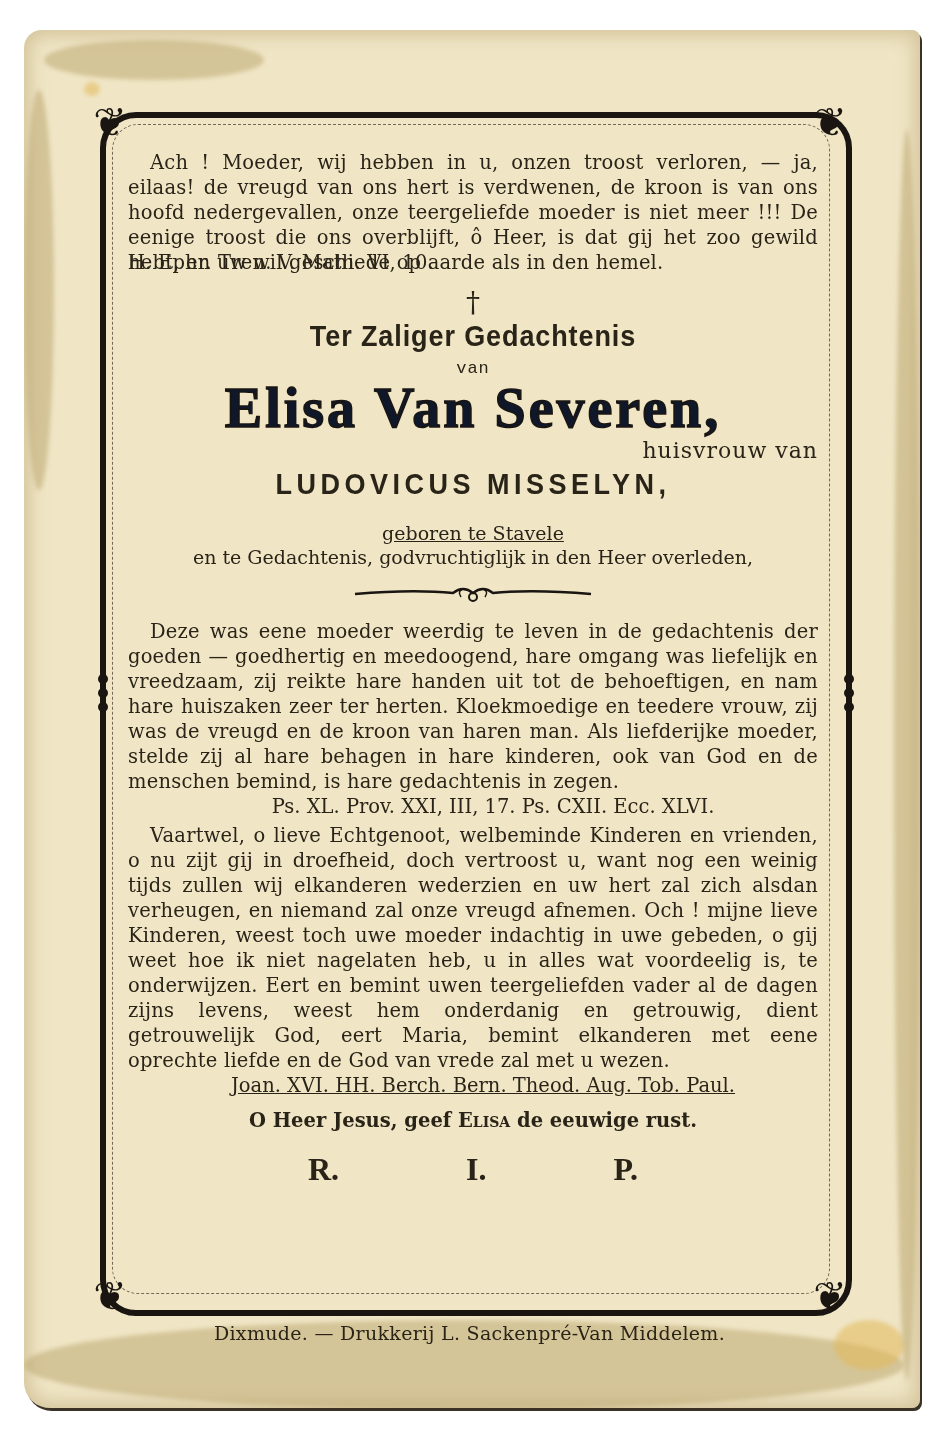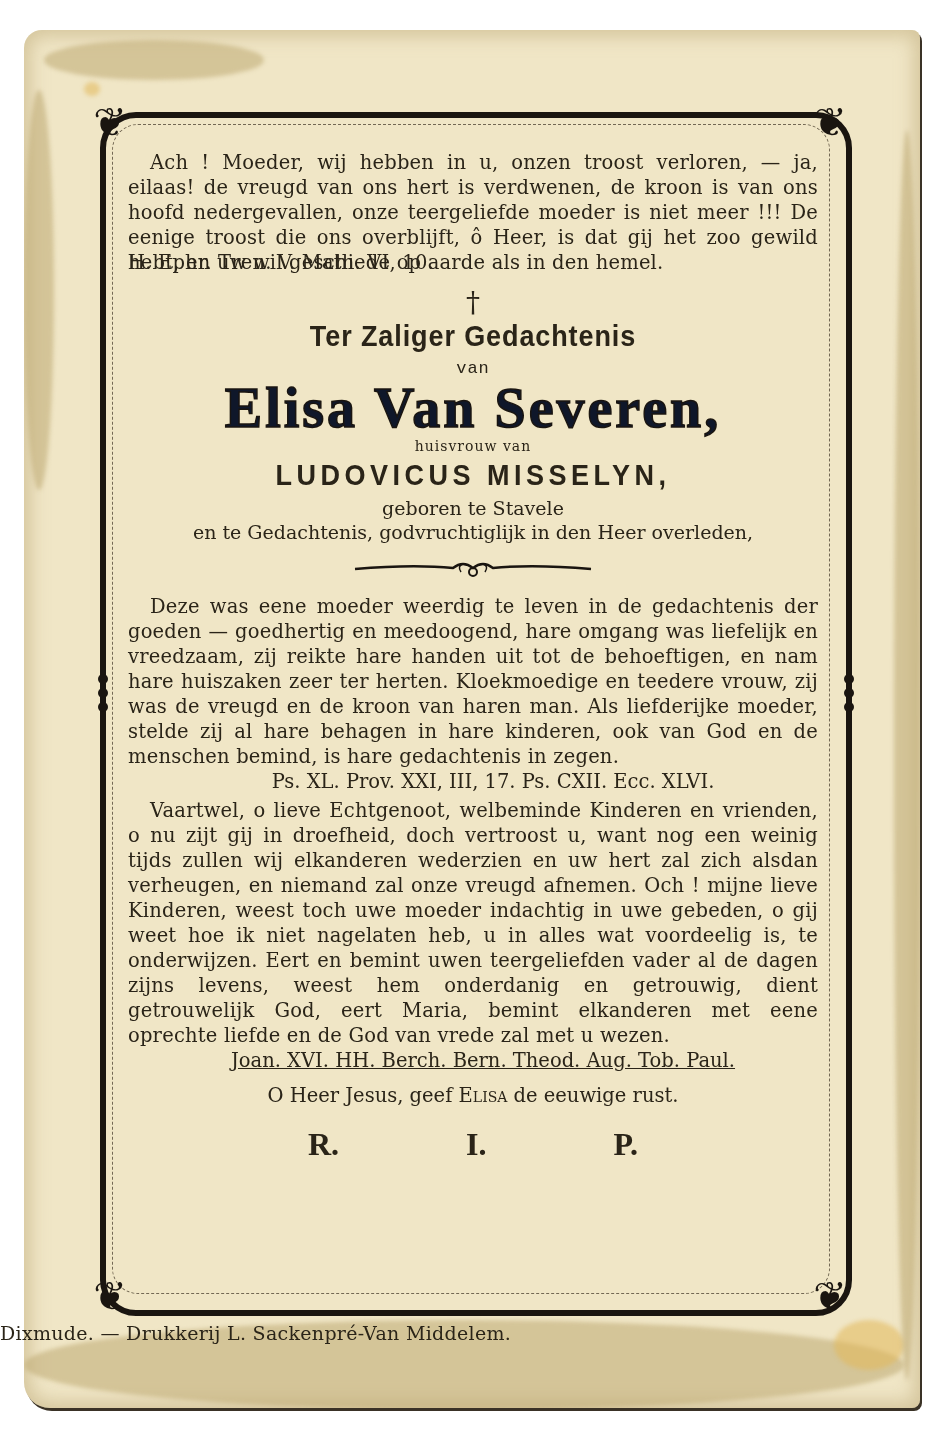--- a/index.html
+++ b/index.html
@@ -26,26 +26,26 @@
   .knot span { display:block; width:10px; height:10px; border-radius:50%; background:#1a1510; margin:4px auto; }
   .content { position:absolute; left:128px; top:150px; width:690px; }
   .para { font-size:19.5px; line-height:25px; text-align:justify; text-align-last:left; margin:0; letter-spacing:0.2px; }
   .indent { text-indent:22px; }
   .ref { text-align:center; font-size:19.5px; line-height:25px; margin:0; }
   .center { text-align:center; }
   .cross { font-size:28px; line-height:28px; margin-top:14px; }
   .title { font-family:"Liberation Sans", sans-serif; font-weight:bold; font-size:30px; letter-spacing:1px; margin-top:2px; transform:scaleX(0.9); }
   .van { font-size:17px; margin-top:6px; letter-spacing:1px;font-family:Liberation Mono, monospace; }
   .name { font-family:"Liberation Serif", serif; font-weight:900; font-size:56px; letter-spacing:3px; line-height:60px; -webkit-text-stroke:1.5px #1a1510; color:#0f172a; }
-  .husb-label { font-size:14px; letter-spacing:1px; }
+  .husb-label { font-size:22px; letter-spacing:1px;text-align:right; }
   .husb { font-family:"Liberation Sans", sans-serif; font-weight:bold; font-size:30px; letter-spacing:5px; margin-top:4px; transform:scaleX(0.9); }
   .info { font-size:19px; line-height:24px; }
   .flourish { margin:14px auto 16px; display:block; }
   .rip { display:flex; justify-content:space-between; width:330px; margin:18px auto 0; font-family:"Liberation Serif", serif; font-weight:bold; font-size:32px; }
-  .printer { position:absolute; left:0; width:939px; top:1322px; text-align:left; font-size:19px; letter-spacing:0.3px; }
+  .printer { position:absolute; left:0; width:939px; top:1322px; text-align:center; font-size:19px; letter-spacing:0.3px; }
   .sc { font-variant:small-caps; }
 </style>
 </head>
 <body>
 
 <div class="card">
   <div class="stain" style="left:20px;top:10px;width:220px;height:40px;"></div>
   <div class="stain" style="left:0px;top:60px;width:30px;height:400px;"></div>
   <div class="stain" style="left:0px;top:1290px;width:880px;height:90px;"></div>
   <div class="stain gold" style="left:810px;top:1290px;width:70px;height:50px;"></div>
@@ -75,36 +75,36 @@
 <div class="content">
   <p class="para indent">Ach ! Moeder, wij hebben in u, onzen troost verloren, — ja, eilaas! de vreugd van ons hert is verdwenen, de kroon is van ons hoofd nedergevallen, onze teergeliefde moeder is niet meer !!! De eenige troost die ons overblijft, ô Heer, is dat gij het zoo gewild hebt, en uw wil geschiede op aarde als in den hemel.</p>
   <p class="para" style="text-align:center;padding-right:40px;margin-top:-25px;">H. Ephr. Tren. V. Math. VI, 10.</p>
 
   <div class="center cross">†</div>
   <div class="center title">Ter Zaliger Gedachtenis</div>
   <div class="center van">van</div>
   <div class="center name">Elisa Van Severen,</div>
   <div class="center husb-label">huisvrouw van</div>
   <div class="center husb">LUDOVICUS MISSELYN,</div>
-  <div class="center info" style="margin-top:4px;">geboren te Stavele</div>
+  <div class="center info" style="margin-top:20px;text-decoration:underline;">geboren te Stavele</div>
   <div class="center info">en te Gedachtenis, godvruchtiglijk in den Heer overleden,</div>
 
   <svg class="flourish" width="240" height="20" viewBox="0 0 240 20">
     <path d="M2 11 Q60 6 100 10 Q110 2 120 10 Q130 2 140 10 Q180 6 238 11" stroke="#1a1510" stroke-width="2.5" fill="none"></path>
     <circle cx="120" cy="14" r="4" fill="none" stroke="#1a1510" stroke-width="2"></circle>
     <path d="M108 14 q-4 -6 2 -8 M132 14 q4 -6 -2 -8" stroke="#1a1510" stroke-width="1.5" fill="none"></path>
   </svg>
 
   <p class="para indent">Deze was eene moeder weerdig te leven in de gedachtenis der goeden — goedhertig en meedoogend, hare omgang was liefelijk en vreedzaam, zij reikte hare handen uit tot de behoeftigen, en nam hare huiszaken zeer ter herten. Kloekmoedige en teedere vrouw, zij was de vreugd en de kroon van haren man. Als liefderijke moeder, stelde zij al hare behagen in hare kinderen, ook van God en de menschen bemind, is hare gedachtenis in zegen.</p>
   <p class="ref" style="padding-left:40px;">Ps. XL. Prov. XXI, III, 17. Ps. CXII. Ecc. XLVI.</p>
 
   <p class="para indent" style="margin-top:4px;">Vaartwel, o lieve Echtgenoot, welbeminde Kinderen en vrienden, o nu zijt gij in droefheid, doch vertroost u, want nog een weinig tijds zullen wij elkanderen wederzien en uw hert zal zich alsdan verheugen, en niemand zal onze vreugd afnemen. Och ! mijne lieve Kinderen, weest toch uwe moeder indachtig in uwe gebeden, o gij weet hoe ik niet nagelaten heb, u in alles wat voordeelig is, te onderwijzen. Eert en bemint uwen teergeliefden vader al de dagen zijns levens, weest hem onderdanig en getrouwig, dient getrouwelijk God, eert Maria, bemint elkanderen met eene oprechte liefde en de God van vrede zal met u wezen.</p>
   <p class="ref" style="padding-left:20px;text-decoration:underline;">Joan. XVI. HH. Berch. Bern. Theod. Aug. Tob. Paul.</p>
 
-  <p class="ref" style="margin-top:10px;">
+  <p class="ref" style="margin-top:10px;font-weight:bold;">
     <span>O Heer Jesus, geef </span><span class="sc">Elisa</span><span> de eeuwige rust.</span>
   </p>
 
   <div class="rip">
     <span>R.</span>
     <span>I.</span>
     <span>P.</span>
   </div>
 </div>
 

